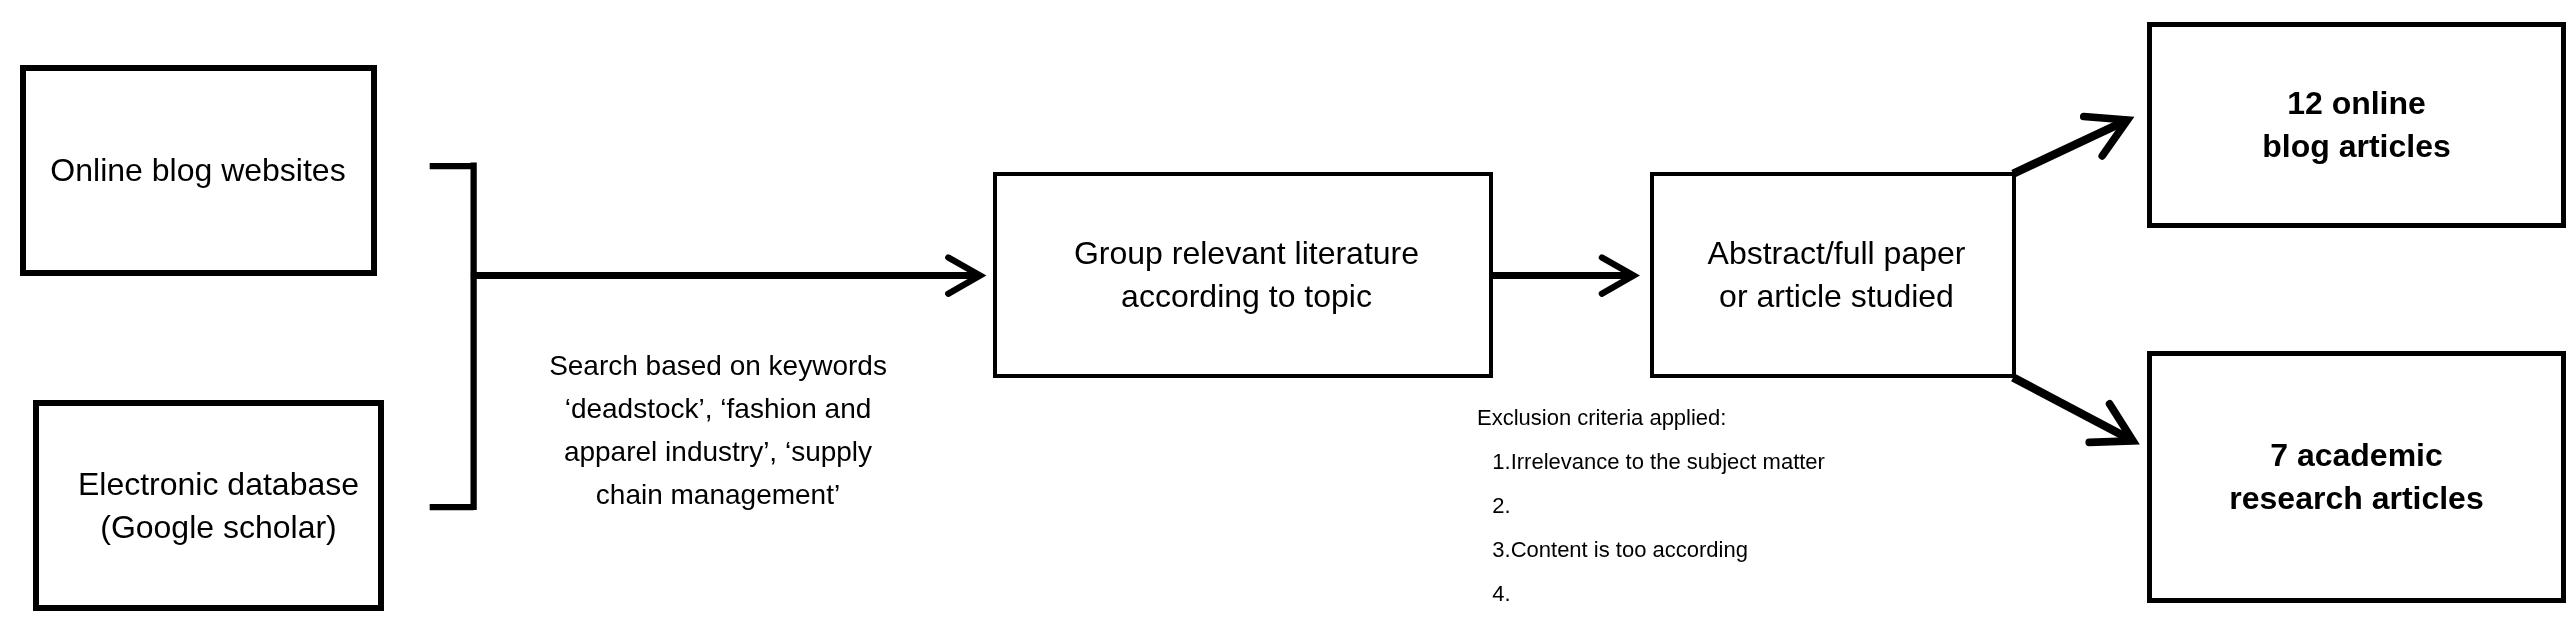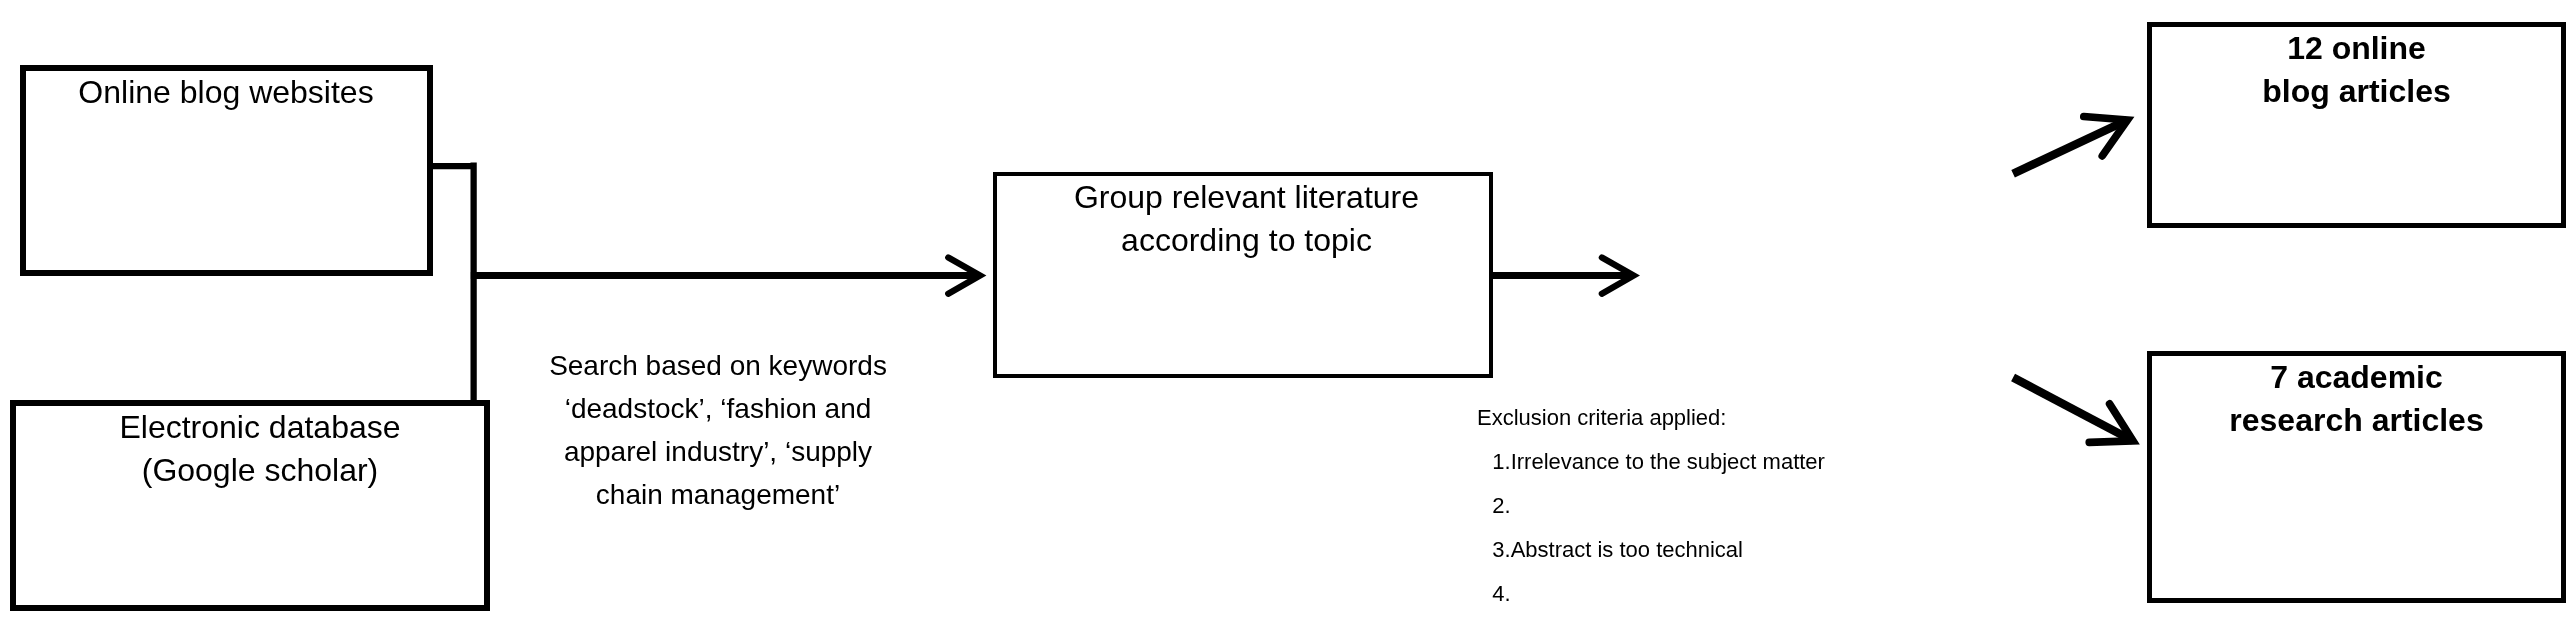--- a/index.html
+++ b/index.html
@@ -20,31 +20,32 @@
     position: absolute;
     left: 0; top: 0;
     width: 2576px; height: 630px;
   }
   .node {
     position: absolute;
     box-sizing: border-box;
     border: 6.3px solid #000000;
     background: #ffffff;
     display: flex;
+    align-items: center;
     justify-content: center;
     text-align: center;
     font-size: 32px;
     line-height: 43px;
     white-space: pre-line;
   }
   .node.thin { border-width: 4.9px; padding-left: 7px; }
   .node.result { border-width: 5.6px; font-weight: 700; }
 
-  .node-sources-blog   { left: 19.5px;   top: 65px;  width: 413px; height: 211px; }
-  .node-sources-db     { left: 10px;   top: 400px; width: 480px; height: 211px; padding-left: 20px; }
+  .node-sources-blog   { left: 19.5px;   top: 65px;  width: 357px; height: 211px; }
+  .node-sources-db     { left: 33px;   top: 400px; width: 351px; height: 211px; padding-left: 20px; }
   .node-group          { left: 993px; top: 172px; width: 500px; height: 206px; }
   .node-abstract       { left: 1650px; top: 172px; width: 366px; height: 206px; }
   .node-output-blog    { left: 2147px; top: 22px;  width: 419px; height: 206px; }
   .node-output-acad    { left: 2147px; top: 351px; width: 419px; height: 252px; }
 
   .keywords-label {
     position: absolute;
     left: 474px;
     top: 301px;
     width: 488px;
@@ -109,33 +110,37 @@
 ‘deadstock’, ‘fashion and
 apparel industry’, ‘supply
 chain management’</span>
   </div>
 
   <div class="node thin node-group">
     <span>Group relevant literature
 according to topic</span>
   </div>
 
+  <div class="node thin node-abstract">
+    <span>Abstract/full paper
+or article studied</span>
+  </div>
 
   <div class="exclusion">
     <div class="exclusion-title">Exclusion criteria applied:</div>
     <div class="exclusion-item">
       <span class="num">1.</span>
       <span class="txt">Irrelevance to the subject matter</span>
     </div>
     <div class="exclusion-item">
       <span class="num">2.</span>
     </div>
     <div class="exclusion-item">
       <span class="num">3.</span>
-      <span class="txt">Abstract is too technical</span>
+      <span class="txt">Content is too according</span>
     </div>
     <div class="exclusion-item">
       <span class="num">4.</span>
     </div>
   </div>
 
   <div class="node result node-output-blog">
     <span>12 online
 blog articles</span>
   </div>

